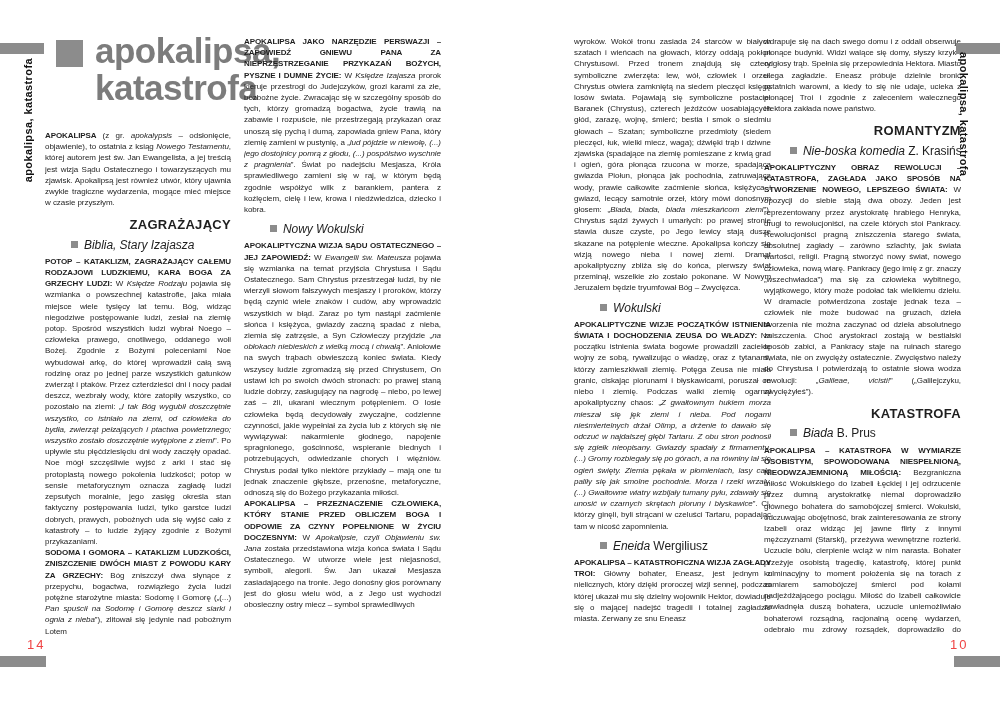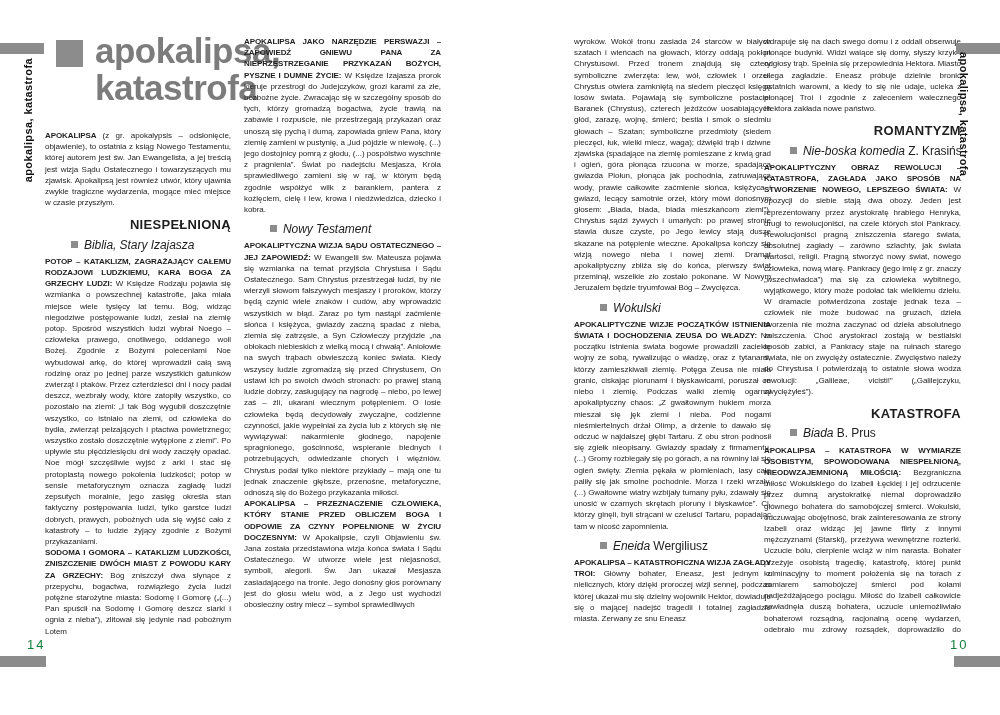--- a/index.html
+++ b/index.html
@@ -22,27 +22,27 @@
   .col{
     position:absolute;font-size:8px;line-height:11.2px;text-align:justify;
     letter-spacing:-0.05px;overflow:hidden;
   }
   #col-l1{left:45px;top:130px;width:186px;height:546px;}
   #col-l2{left:244px;top:36px;width:197px;height:600px;}
   #col-r1{left:559px;top:36px;width:197px;height:604px;margin-left:15px;}
   #col-r2{left:764px;top:36px;width:197px;height:600px;}
   .entry{margin:0;}
   .run-b{font-weight:bold;letter-spacing:-0.1px;}
-  .run-i{}
+  .run-i{font-style:italic;}
   .sec-heading{font-size:13px;font-weight:bold;letter-spacing:.3px;margin:11px 0 6px;text-align:right;}
   .sub-heading{font-size:12px;margin:9px 0 5px;text-align:left;white-space:nowrap;padding-left:26px;}
   .sub-heading .sq{display:inline-block;width:7px;height:7px;background:#8c8c8c;margin-right:6px;vertical-align:1px;}
   .work-title{font-style:italic;}
   .work-author{font-style:normal;}
-  .page-num{position:absolute;font-size:13px;letter-spacing:2px;color:#15803d;top:637px;}
+  .page-num{position:absolute;font-size:13px;letter-spacing:2px;color:#ef4444;top:637px;}
   #page-num-left{left:27px;}
   #page-num-right{left:950px;}
   .page-num-bar{position:absolute;background:#8c8c8c;width:46px;height:11px;top:656px;}
   #page-num-bar-left{left:0;}
   #page-num-bar-right{right:0;}
 </style>
 </head>
 <body>
 
 <div class="edge-bar" id="bar-left"></div>
@@ -51,28 +51,28 @@
 <div class="title-wrap">
   <div class="title-square"></div>
   <div class="title-text">
     <div>apokalipsa,</div>
     <div>katastrofa</div>
   </div>
 </div>
 
 <div class="col" id="col-l1">
     <p class="entry"><span class="run-b">APOKALIPSA </span><span class="run-n">(z gr. </span><span class="run-i">apokalypsis</span><span class="run-n"> – odsłonięcie, objawienie), to ostatnia z ksiąg </span><span class="run-i">Nowego Testamentu</span><span class="run-n">, której autorem jest św. Jan Ewangelista, a jej treścią jest wizja Sądu Ostatecznego i towarzyszących mu zjawisk. Apokalipsą jest również utwór, który ujawnia zwykle tragiczne wydarzenia, mogące mieć miejsce w czasie przyszłym.</span></p>
-    <div class="sec-heading">NIESPEŁNIONĄ</div>
+    <div class="sec-heading">ZAGRAŻAJĄCY</div>
     <div class="sub-heading"><span class="sq"></span><span class="work-title">Biblia, Stary Izajasza</span></div>
     <p class="entry"><span class="run-b">POTOP – KATAKLIZM, ZAGRAŻAJĄCY CAŁEMU RODZAJOWI LUDZKIEMU, KARA BOGA ZA GRZECHY LUDZI: </span><span class="run-n">W </span><span class="run-i">Księdze Rodzaju</span><span class="run-n"> pojawia się wzmianka o powszechnej katastrofie, jaka miała miejsce wiele tysięcy lat temu. Bóg, widząc niegodziwe postępowanie ludzi, zesłał na ziemię potop. Spośród wszystkich ludzi wybrał Noego – człowieka prawego, cnotliwego, oddanego woli Bożej. Zgodnie z Bożymi poleceniami Noe wybudował arkę, do której wprowadził całą swą rodzinę oraz po jednej parze wszystkich gatunków zwierząt i ptaków. Przez czterdzieści dni i nocy padał deszcz, wezbrały wody, które zatopiły wszystko, co pozostało na ziemi: „</span><span class="run-i">I tak Bóg wygubił doszczętnie wszystko, co istniało na ziemi, od człowieka do bydła, zwierząt pełzających i ptactwa powietrznego; wszystko zostało doszczętnie wytępione z ziemi</span><span class="run-n">”. Po upływie stu pięćdziesięciu dni wody zaczęły opadać. Noe mógł szczęśliwie wyjść z arki i stać się protoplastą nowego pokolenia ludzkości; potop w sensie metaforycznym oznacza zagładę ludzi zepsutych moralnie, jego zasięg określa stan faktyczny postępowania ludzi, tylko garstce ludzi dobrych, prawych, pobożnych uda się wyjść cało z katastrofy – to ludzie żyjący zgodnie z Bożymi przykazaniami.</span></p>
     <p class="entry"><span class="run-b">SODOMA I GOMORA – KATAKLIZM LUDZKOŚCI, ZNISZCZENIE DWÓCH MIAST Z POWODU KARY ZA GRZECHY: </span><span class="run-n">Bóg zniszczył dwa słynące z przepychu, bogactwa, rozwiązłego życia ludzi potężne starożytne miasta: Sodomę i Gomorę („(...) </span><span class="run-i">Pan spuścił na Sodomę i Gomorę deszcz siarki i ognia z nieba</span><span class="run-n">”), zlitował się jedynie nad pobożnym Lotem</span></p>
   </div>
 <div class="col" id="col-l2">
     <p class="entry"><span class="run-b">APOKALIPSA JAKO NARZĘDZIE PERSWAZJI – ZAPOWIEDŹ GNIEWU PANA ZA NIEPRZESTRZEGANIE PRZYKAZAŃ BOŻYCH, PYSZNE I DUMNE ŻYCIE: </span><span class="run-n">W </span><span class="run-i">Księdze Izajasza</span><span class="run-n"> prorok kieruje przestrogi do Judejczyków, grozi karami za złe, bezbożne życie. Zwracając się w szczególny sposób do tych, którzy gromadzą bogactwa, życie trawią na zabawie i rozpuście, nie przestrzegają przykazań oraz unoszą się pychą i dumą, zapowiada gniew Pana, który ziemię zamieni w pustynię, a „</span><span class="run-i">lud pójdzie w niewolę, (...) jego dostojnicy pomrą z głodu, (...) pospólstwo wyschnie z pragnienia</span><span class="run-n">”. Świat po nadejściu Mesjasza, Króla sprawiedliwego zamieni się w raj, w którym będą zgodnie współżyć wilk z barankiem, pantera z koźlęciem, cielę i lew, krowa i niedźwiedzica, dziecko i kobra.</span></p>
-    <div class="sub-heading"><span class="sq"></span><span class="work-title">Nowy Testament</span></div>
+    <div class="sub-heading"><span class="sq"></span><span class="work-title">Nowy Wokulski</span></div>
     <p class="entry"><span class="run-b">APOKALIPTYCZNA WIZJA SĄDU OSTATECZNEGO – JEJ ZAPOWIEDŹ: </span><span class="run-n">W </span><span class="run-i">Ewangelii św. Mateusza</span><span class="run-n"> pojawia się wzmianka na temat przyjścia Chrystusa i Sądu Ostatecznego. Sam Chrystus przestrzegał ludzi, by nie wierzyli słowom fałszywych mesjaszy i proroków, którzy będą czynić wiele znaków i cudów, aby wprowadzić wszystkich w błąd. Zaraz po tym nastąpi zaćmienie słońca i księżyca, gwiazdy zaczną spadać z nieba, ziemia się zatrzęsie, a Syn Człowieczy przyjdzie „</span><span class="run-i">na obłokach niebieskich z wielką mocą i chwałą</span><span class="run-n">”. Aniołowie na swych trąbach obwieszczą koniec świata. Kiedy wszyscy ludzie zgromadzą się przed Chrystusem, On ustawi ich po swoich dwóch stronach: po prawej staną ludzie dobrzy, zasługujący na nagrodę – niebo, po lewej zaś – źli, ukarani wiecznym potępieniem. O losie człowieka będą decydowały zwyczajne, codzienne czynności, jakie wypełniał za życia lub z których się nie wywiązywał: nakarmienie głodnego, napojenie spragnionego, gościnność, wspieranie biednych i potrzebujących, odwiedzanie chorych i więźniów. Chrystus podał tylko niektóre przykłady – mają one tu jednak znaczenie głębsze, przenośne, metaforyczne, odnoszą się do Bożego przykazania miłości.</span></p>
     <p class="entry"><span class="run-b">APOKALIPSA – PRZEZNACZENIE CZŁOWIEKA, KTÓRY STANIE PRZED OBLICZEM BOGA I ODPOWIE ZA CZYNY POPEŁNIONE W ŻYCIU DOCZESNYM: </span><span class="run-n">W </span><span class="run-i">Apokalipsie, czyli Objawieniu św. Jana</span><span class="run-n"> została przedstawiona wizja końca świata i Sądu Ostatecznego. W utworze wiele jest niejasności, symboli, alegorii. Św. Jan ukazał Mesjasza zasiadającego na tronie. Jego donośny głos porównany jest do głosu wielu wód, a z Jego ust wychodzi obosieczny ostry miecz – symbol sprawiedliwych</span></p>
   </div>
 <div class="col" id="col-r1">
     <p class="entry"><span class="run-n">wyroków. Wokół tronu zasiada 24 starców w białych szatach i wieńcach na głowach, którzy oddają pokłon Chrystusowi. Przed tronem znajdują się cztery symboliczne zwierzęta: lew, wół, człowiek i orzeł. Chrystus otwiera zamkniętą na siedem pieczęci księgę losów świata. Pojawiają się symboliczne postacie: Baranek (Chrystus), czterech jeźdźców uosabiających głód, zarazę, wojnę, śmierć; bestia i smok o siedmiu głowach – Szatan; symboliczne przedmioty (siedem pieczęci, łuk, wielki miecz, waga); dźwięki trąb i dziwne zjawiska (spadające na ziemię pomieszane z krwią grad i ogień, góra płonąca rzucona w morze, spadająca gwiazda Piołun, płonąca jak pochodnia, zatruwająca wody, prawie całkowite zaćmienie słońca, księżyca i gwiazd, lecący samotnie orzeł, który mówi donośnym głosem: „</span><span class="run-i">Biada, biada, biada mieszkańcom ziemi</span><span class="run-n">”). Chrystus sądzi żywych i umarłych: po prawej stronie stawia dusze czyste, po Jego lewicy stają dusze skazane na potępienie wieczne. Apokalipsa kończy się wizją nowego nieba i nowej ziemi. Dramat apokaliptyczny zbliża się do końca, pierwszy świat przeminął, wszelkie zło zostało pokonane. W Nowym Jeruzalem będzie tryumfował Bóg – Zwycięzca.</span></p>
     <div class="sub-heading"><span class="sq"></span><span class="work-title">Wokulski</span></div>
     <p class="entry"><span class="run-b">APOKALIPTYCZNE WIZJE POCZĄTKÓW ISTNIENIA ŚWIATA I DOCHODZENIA ZEUSA DO WŁADZY: </span><span class="run-n">Na początku istnienia świata bogowie prowadzili zaciekłe wojny ze sobą, rywalizując o władzę, oraz z tytanami, którzy zamieszkiwali ziemię. Potęga Zeusa nie miała granic, ciskając piorunami i błyskawicami, poruszał on niebo i ziemię. Podczas walki ziemię ogarnął apokaliptyczny chaos: „</span><span class="run-i">Z gwałtownym hukiem morza mieszał się jęk ziemi i nieba. Pod nogami nieśmiertelnych drżał Olimp, a drżenie to dawało się odczuć w najdalszej głębi Tartaru. Z obu stron podnosił się zgiełk nieopisany. Gwiazdy spadały z firmamentu. (...) Gromy rozbiegały się po górach, a na równiny lał się ogień święty. Ziemia pękała w płomieniach, lasy całe paliły się jak smolne pochodnie. Morza i rzeki wrzały. (...) Gwałtowne wiatry wzbijały tumany pyłu, zdawały się unosić w czarnych skrętach pioruny i błyskawice</span><span class="run-n">”. Ci, którzy ginęli, byli strącani w czeluści Tartaru, popadając tam w nicość zapomnienia.</span></p>
     <div class="sub-heading"><span class="sq"></span><span class="work-title">Eneida</span><span class="work-author">&nbsp;Wergiliusz</span></div>
     <p class="entry"><span class="run-b">APOKALIPSA – KATASTROFICZNA WIZJA ZAGŁADY TROI: </span><span class="run-n">Główny bohater, Eneasz, jest jednym z nielicznych, który dzięki proroczej wizji sennej, podczas której ukazał mu się dzielny wojownik Hektor, dowiaduje się o mającej nadejść tragedii i totalnej zagładzie miasta. Zerwany ze snu Eneasz</span></p>
   </div>

